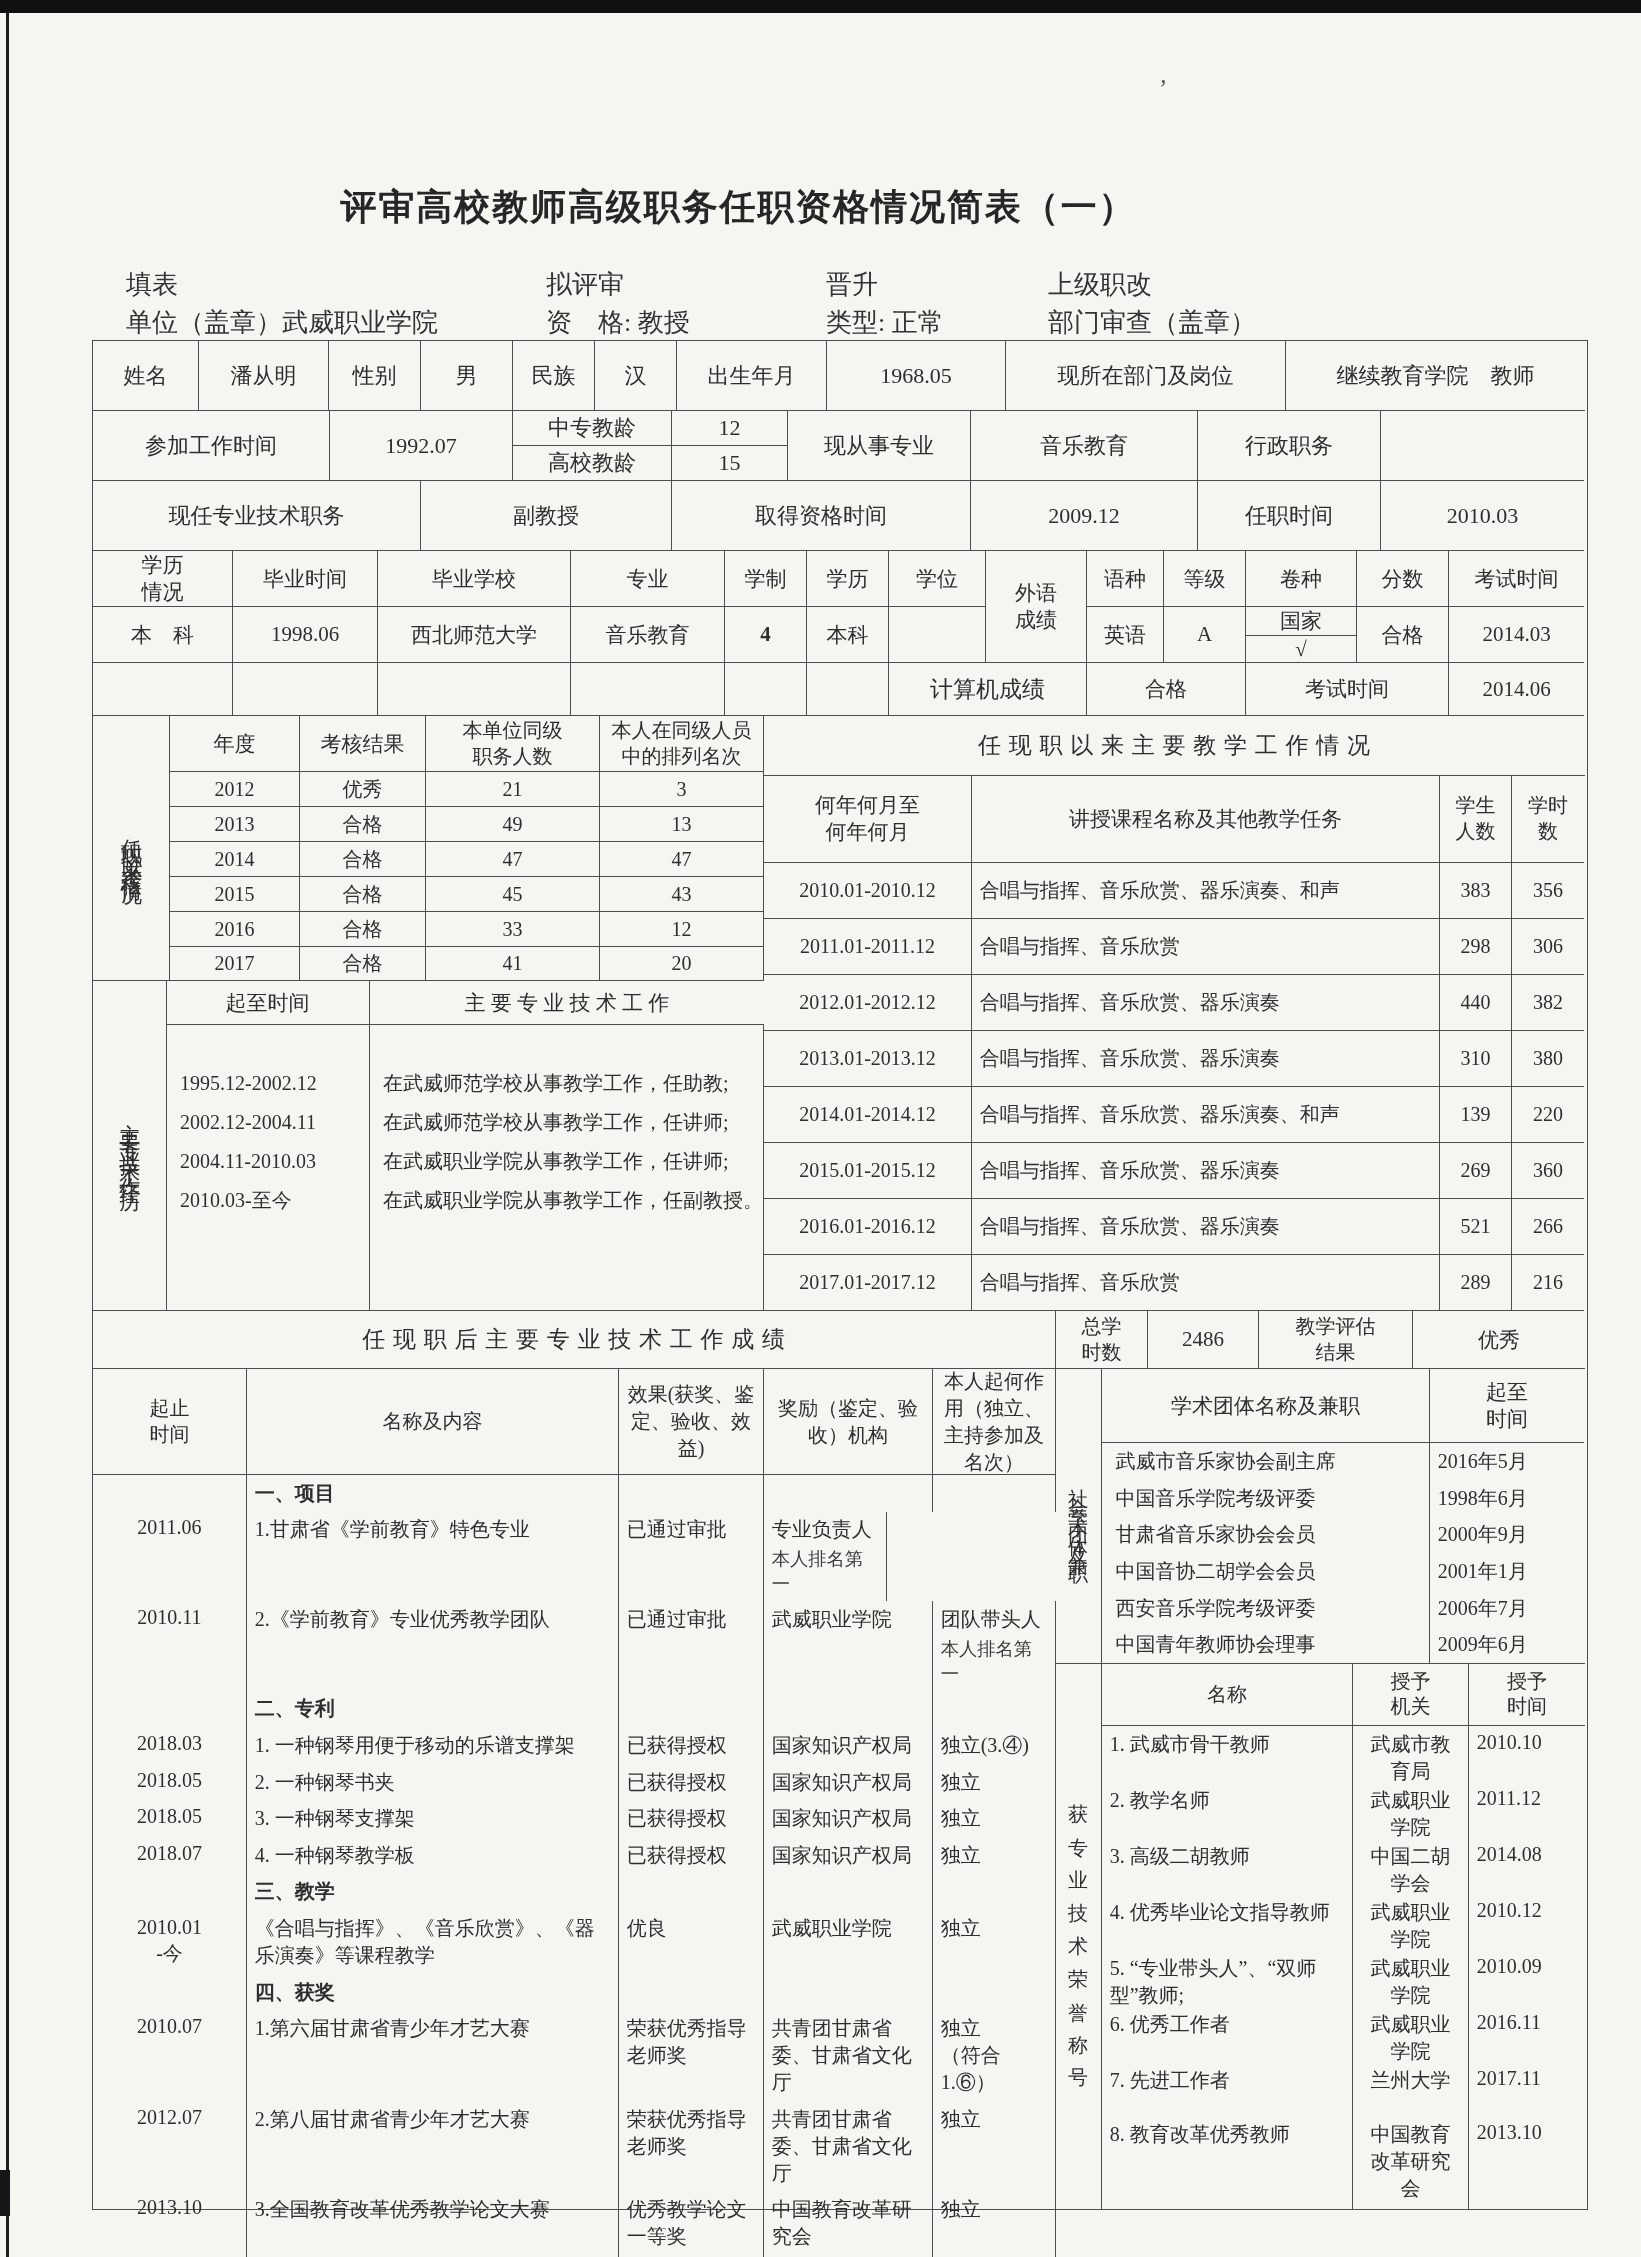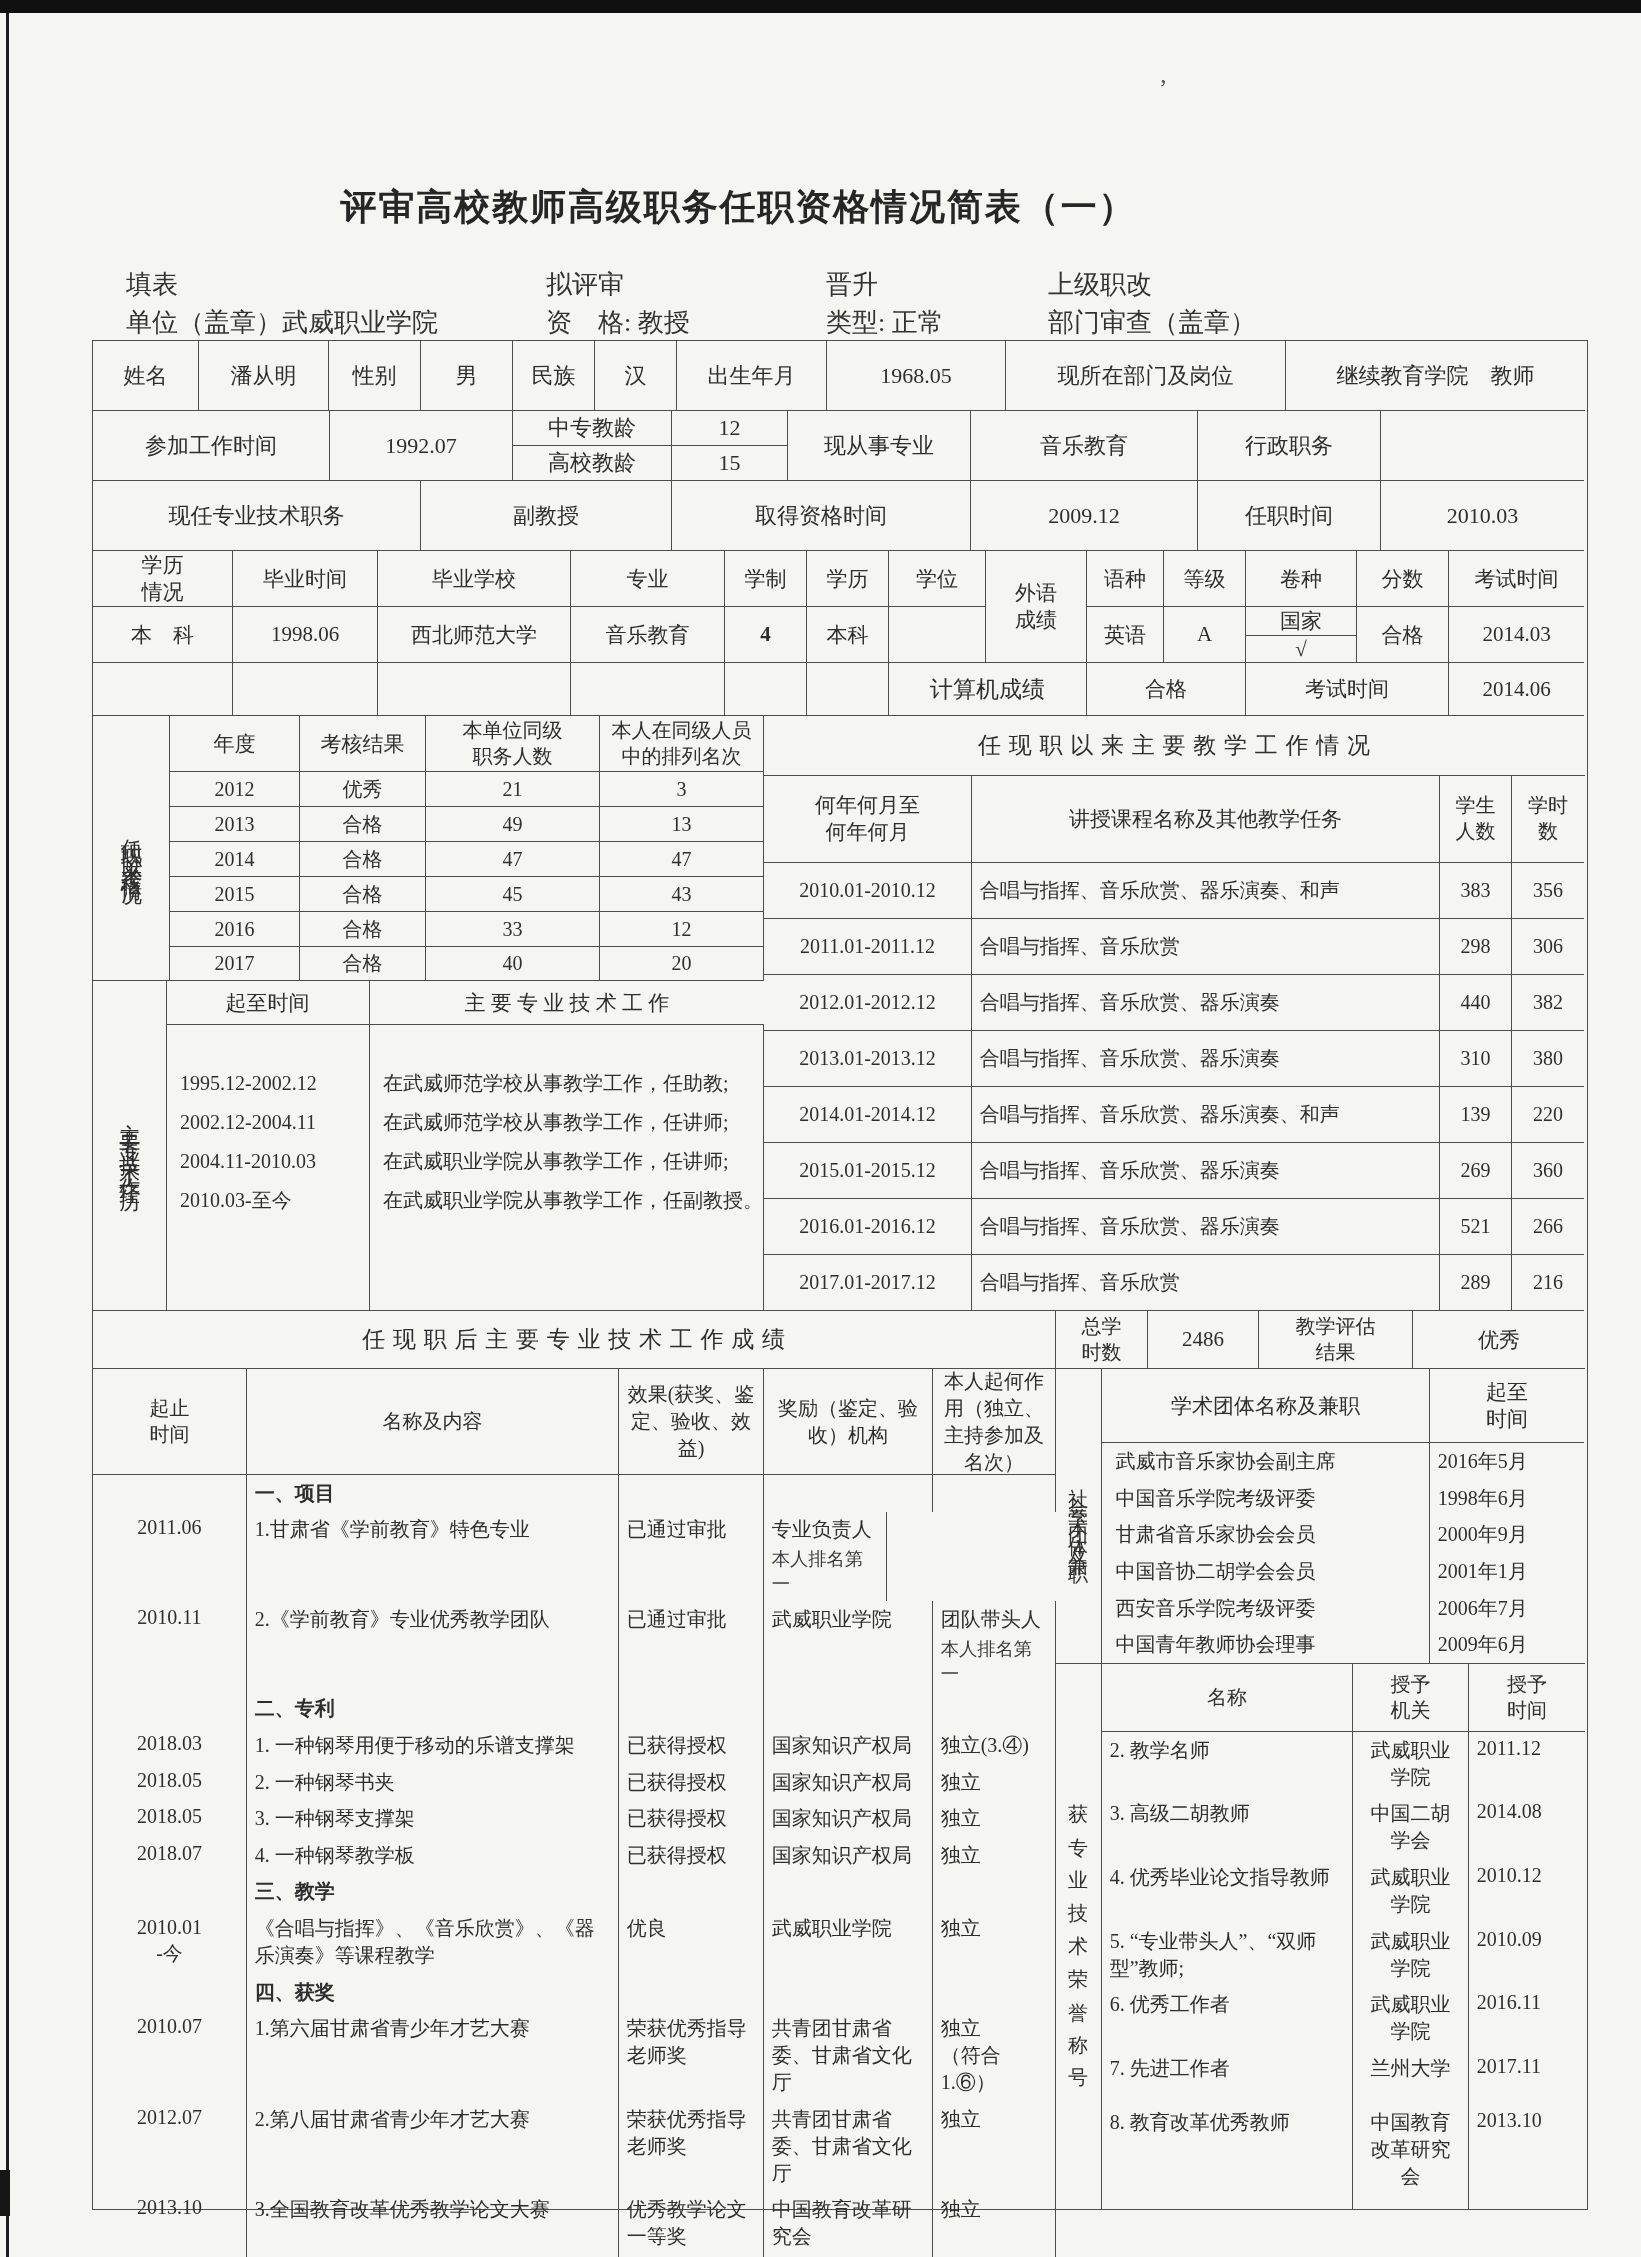--- a/index.html
+++ b/index.html
@@ -220,21 +220,21 @@
             </div>
             <div class="frow" style="height:35px">
               <div class="c f21" style="width:130px">2016</div>
               <div class="c f21" style="width:126px">合格</div>
               <div class="c f21" style="width:174px">33</div>
               <div class="c f21" style="width:164px">12</div>
             </div>
             <div class="frow" style="flex:1">
               <div class="c f21" style="width:130px">2017</div>
               <div class="c f21" style="width:126px">合格</div>
-              <div class="c f21" style="width:174px">40</div>
+              <div class="c f21" style="width:174px">41</div>
               <div class="c f21" style="width:164px">20</div>
             </div>
           </div>
         </div>
 
         <div class="frow" style="flex:1">
           <div class="c" style="width:77px">
             <span class="vt" style="letter-spacing:7.7px">主要专业技术工作经历</span>
           </div>
           <div class="col" style="flex:1">
@@ -553,20 +553,25 @@
                   </div>
               </div>
               <div class="cv jc ac hb nr" style="width:116px">
                 <div class="lines" style="text-align:center">
                     <div>授予</div>
                     <div>时间</div>
                   </div>
               </div>
             </div>
             <div class="frow" style="min-height:54px">
+              <div class="cv" style="width:251px">1. 武威市骨干教师</div>
+              <div class="cv jc" style="width:116px">武威市教育局</div>
+              <div class="cv nr" style="width:116px">2010.10</div>
+            </div>
+            <div class="frow" style="min-height:54px">
               <div class="cv" style="width:251px">2. 教学名师</div>
               <div class="cv jc" style="width:116px">武威职业学院</div>
               <div class="cv nr" style="width:116px">2011.12</div>
             </div>
             <div class="frow" style="min-height:54px">
               <div class="cv" style="width:251px">3. 高级二胡教师</div>
               <div class="cv jc" style="width:116px">中国二胡学会</div>
               <div class="cv nr" style="width:116px">2014.08</div>
             </div>
             <div class="frow" style="min-height:54px">

